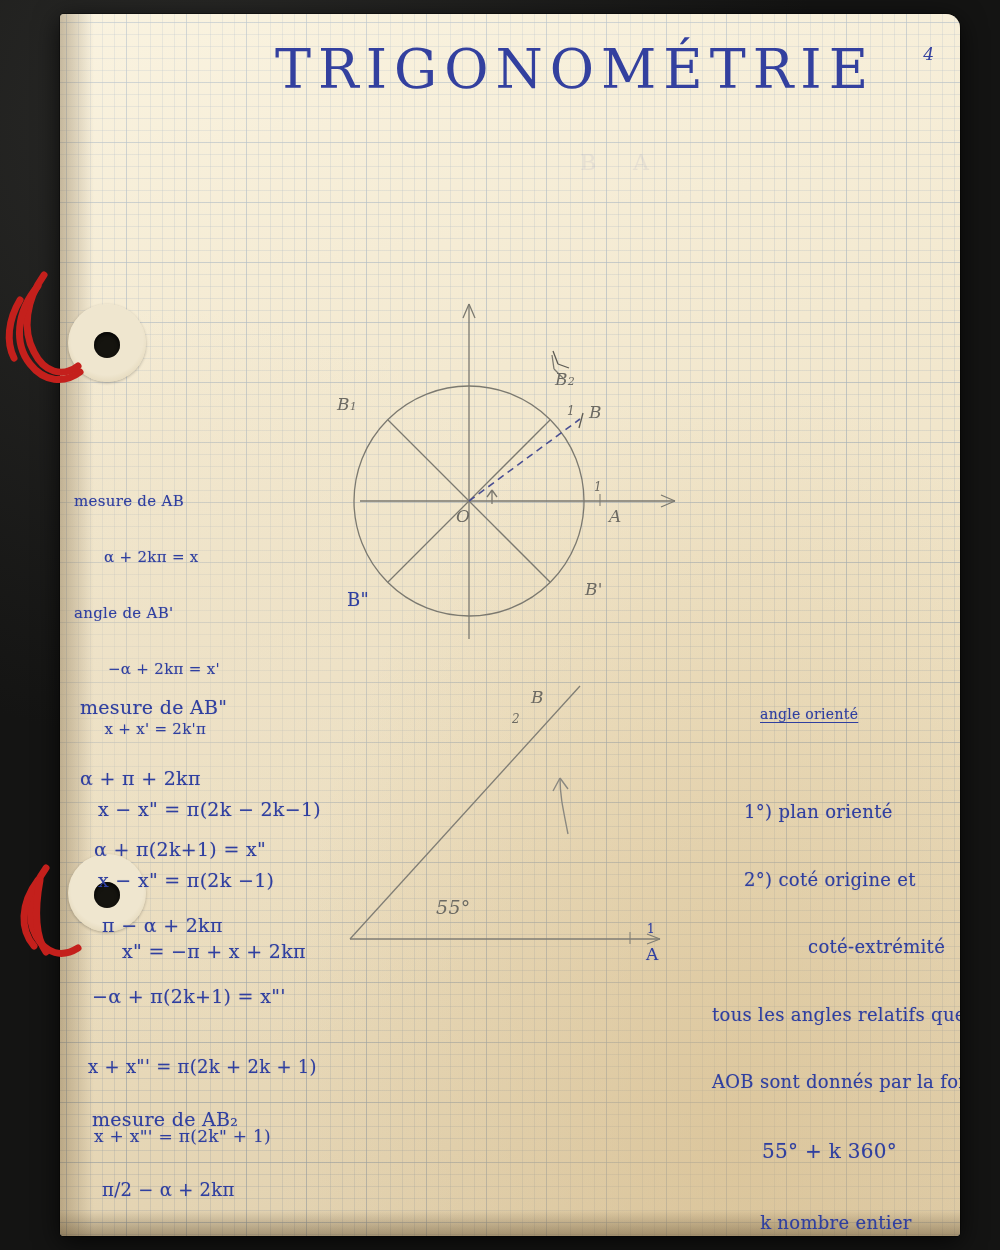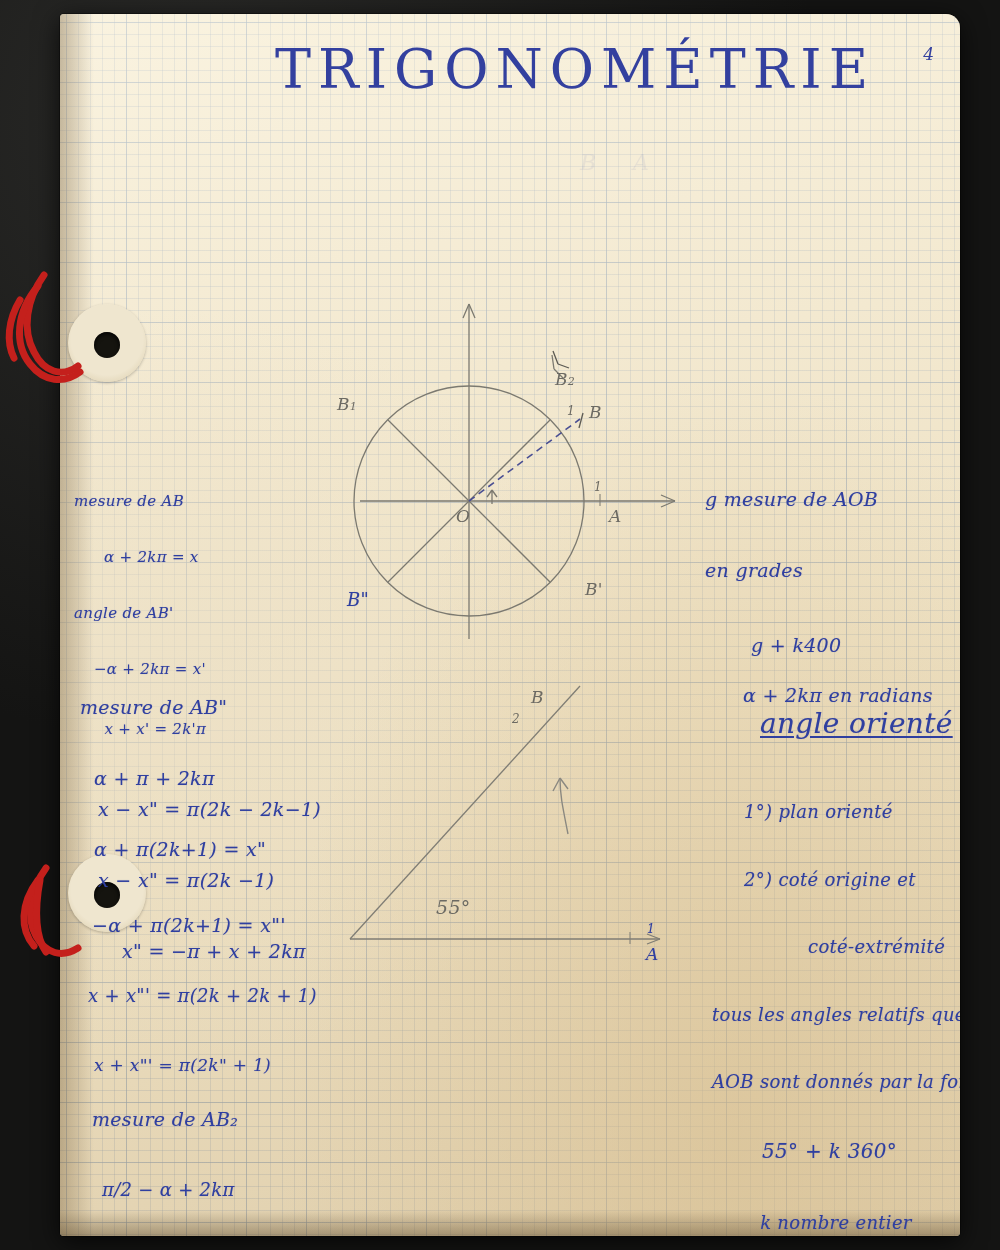--- a/index.html
+++ b/index.html
@@ -69,21 +69,20 @@
   .hole{
     position:absolute;width:26px;height:26px;border-radius:50%;
     background:#15140f;
     box-shadow:inset 0 2px 4px rgba(0,0,0,.9);
   }
   
   .hand{
     position:absolute;
     color:#2f3fa0;
     font-family:"DejaVu Serif",serif;
-    font-style:italic;
     white-space:pre;
     line-height:1.25;
     letter-spacing:.3px;
     text-shadow:0 0 1px rgba(47,63,160,.35);
   }
   .hand.pencil{
     color:#6c6a63;
     text-shadow:none;
     font-style:italic;
   }
@@ -197,60 +196,55 @@
     <div class="hand pencil" style="left:376px;top:882px;font-size:19px;">55°</div>
     <div class="hand pencil" style="left:471px;top:673px;font-size:17px;">B</div>
     <div class="hand pencil" style="left:452px;top:698px;font-size:12px;">2</div>
     <div class="hand" style="left:586px;top:930px;font-size:17px;">A</div>
     <div class="hand" style="left:587px;top:908px;font-size:12px;">1</div>
 
     <div class="blk hand" style="left:14px;top:440px;font-size:15px;">
       <span class="line">mesure de AB</span>
       <span class="line" style="margin-left:30px;">α + 2kπ = x</span>
       <span class="line">angle de AB'</span>
-      <span class="line" style="margin-left:20px;">−α + 2kπ = x'</span>
+      <span class="line" style="margin-left:34px;">−α + 2kπ = x'</span>
       <span class="line" style="margin-left:0;margin-top:22px;display:inline-block;">x + x' = 2k'π</span>
     </div>
 
     <div class="blk hand" style="left:20px;top:634px;font-size:19px;">
       <span class="line">mesure de AB"</span>
-      <span class="line" style="margin-left:14px;">α + π + 2kπ</span>
+      <span class="line" style="">α + π + 2kπ</span>
       <span class="line" style="margin-left:14px;">α + π(2k+1) = x"</span>
     </div>
 
     <div class="blk hand" style="left:38px;top:736px;font-size:19px;">
       <span class="line">x − x" = π(2k − 2k−1)</span>
       <span class="line">x − x" = π(2k −1)</span>
       <span class="line" style="margin-left:24px;">x" = −π + x + 2kπ</span>
     </div>
 
     <div class="blk hand" style="left:28px;top:852px;font-size:19px;">
+      <span class="line" style="margin-left:14px;">π − α + 2kπ</span>
       <span class="line" style="margin-left:4px;">−α + π(2k+1) = x"'</span>
       <span class="line" style="font-size:18px;">x + x"' = π(2k + 2k + 1)</span>
       <span class="line" style="font-size:17px;margin-left:6px;">x + x"' = π(2k" + 1)</span>
       
     </div>
 
     <div class="blk hand" style="left:32px;top:1046px;font-size:19px;">
       <span class="line">mesure de AB₂</span>
       <span class="line" style="margin-left:10px;font-size:18px;">π/2 − α + 2kπ</span>
       
       
       
       
     </div>
 
-    <div class="blk hand" style="left:645px;top:426px;font-size:19px;">
-      <span class="line">g mesure de AOB</span>
-      <span class="line">en grades</span>
-      <span class="line" style="margin-top:28px;display:inline-block;margin-left:8px;">g + k400</span>
-      <span class="line" style="margin-top:26px;display:inline-block;">α + 2kπ en radians</span>
-    </div>
-
-    <div class="blk hand u" style="left:700px;top:692px;font-size:28px;">angle orienté</div>
+
+    <div class="blk hand u" style="left:700px;top:692px;font-size:14px;">angle orienté</div>
 
     <div class="blk hand" style="left:684px;top:742px;font-size:18px;">
       <span class="line">1°) plan orienté</span>
       <span class="line">2°) coté origine et</span>
       <span class="line" style="margin-left:64px;">coté-extrémité</span>
       <span class="line" style="margin-left:-32px;">tous les angles relatifs que</span>
       <span class="line" style="margin-left:-32px;">AOB sont donnés par la formule</span>
       <span class="line" style="margin-left:18px;font-size:20px;">55° + k 360°</span>
       <span class="line" style="margin-left:-20px;margin-top:26px;display:inline-block;">k nombre entier</span>
       

